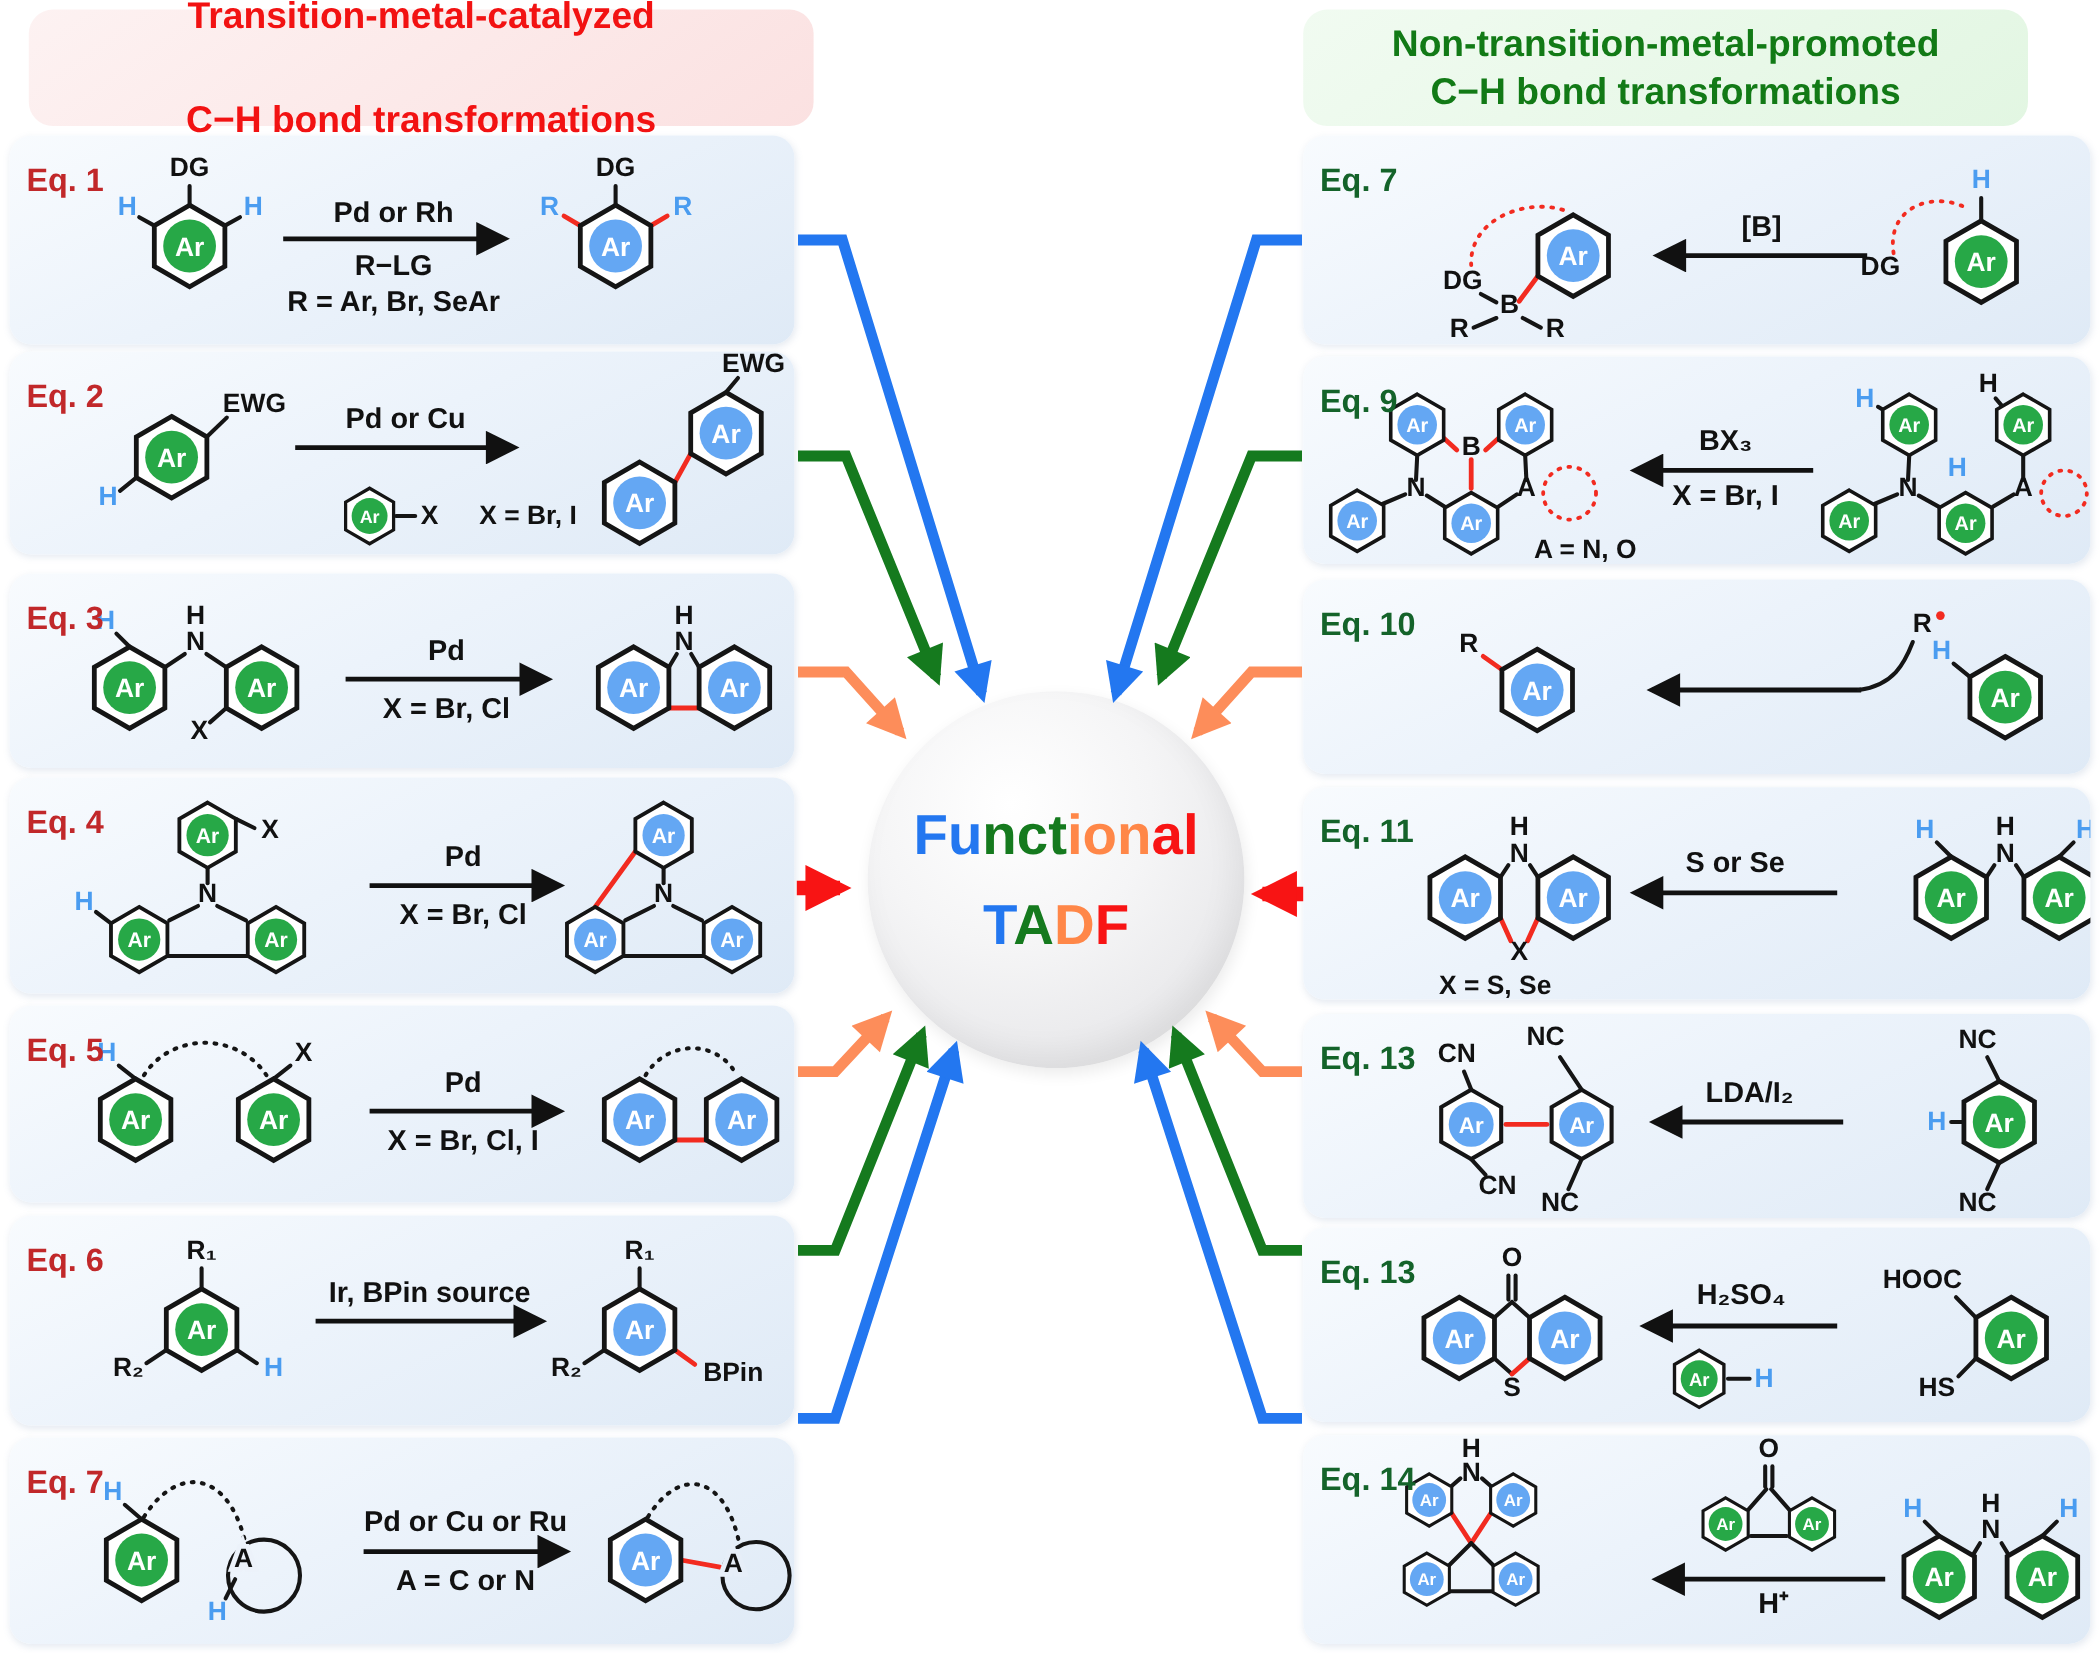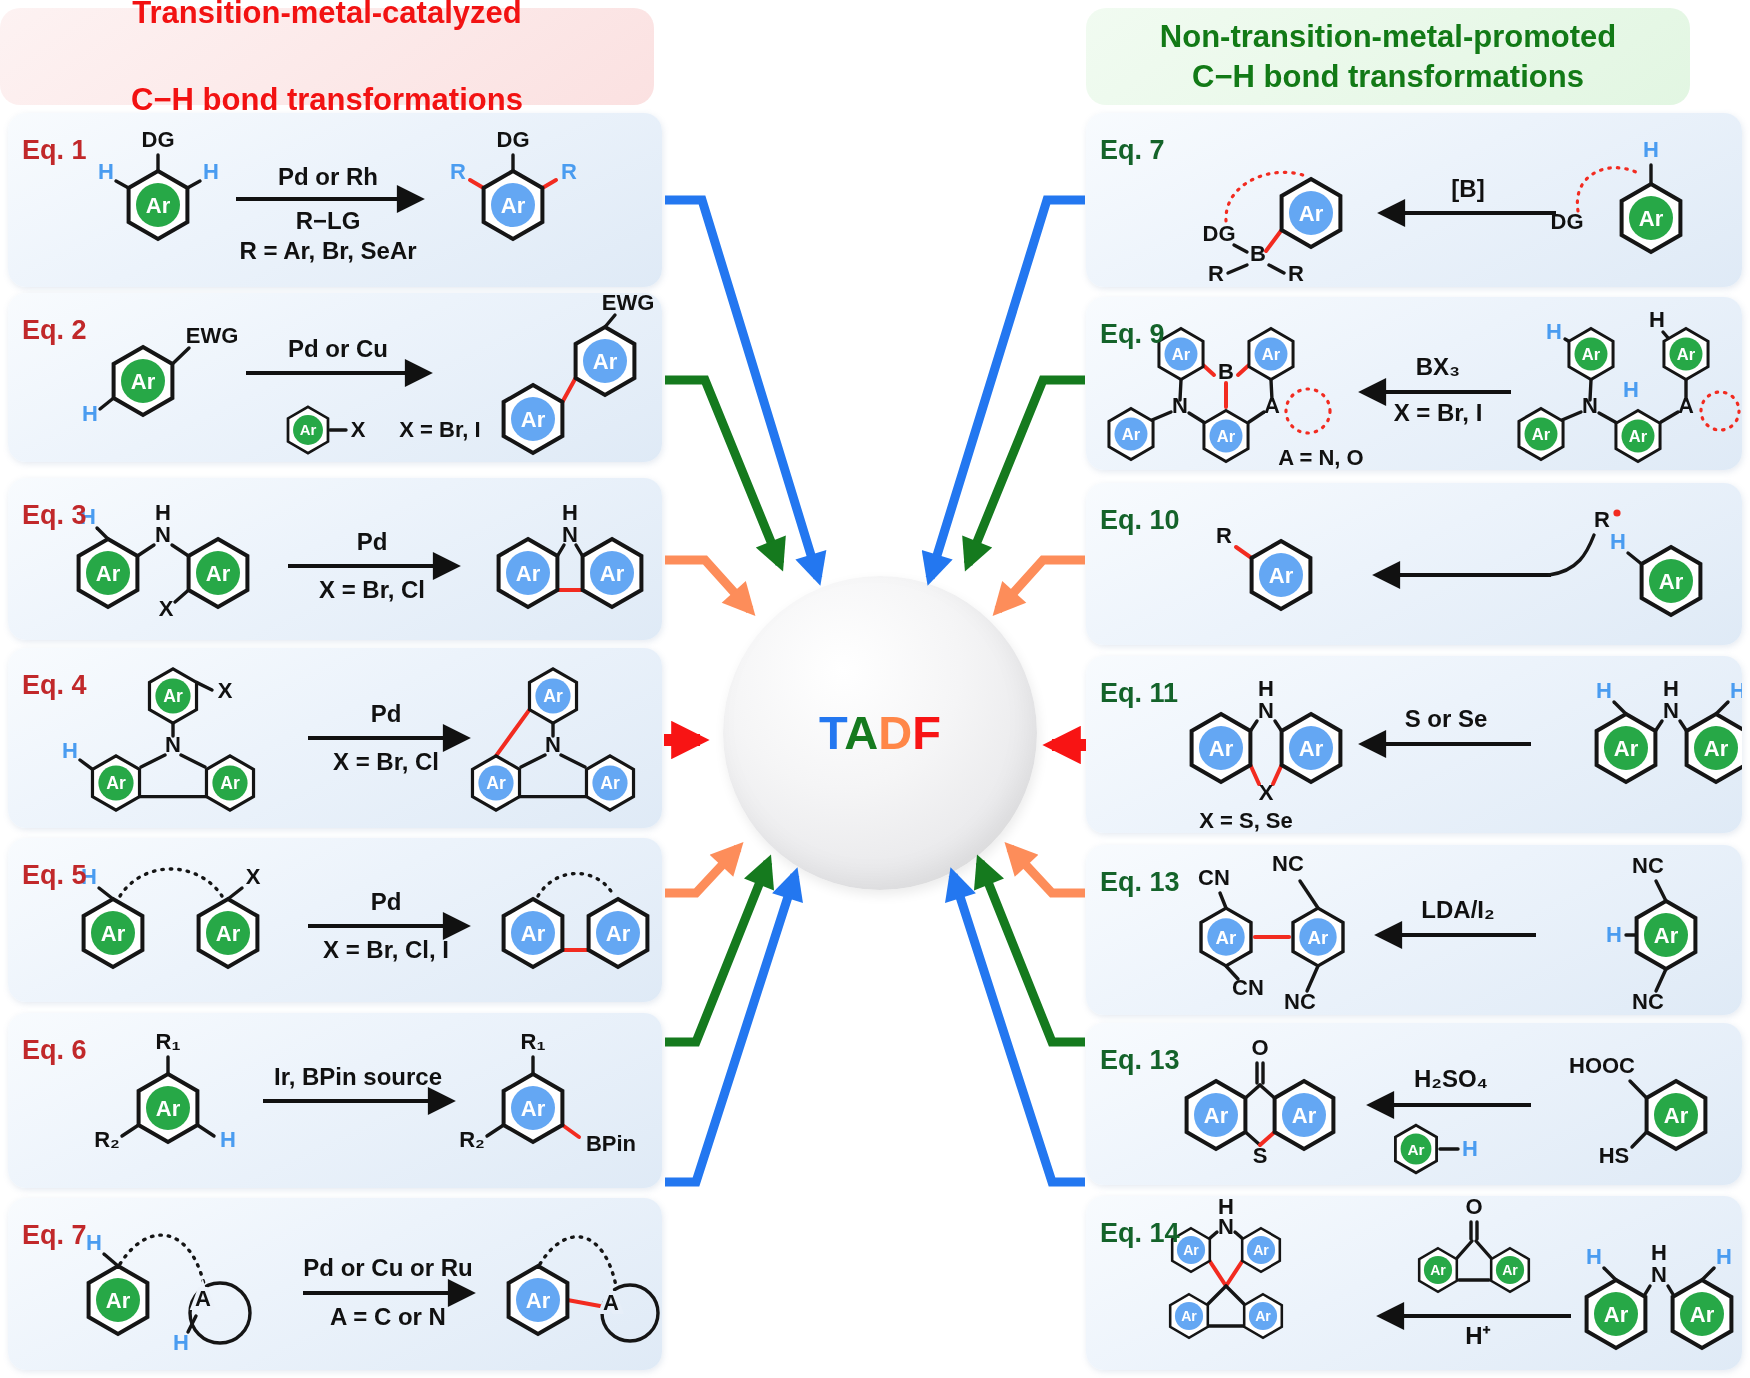--- a/index.html
+++ b/index.html
@@ -1,21 +1,21 @@
 <!DOCTYPE html>
 <html><head>
 <meta charset="utf-8">
 <style>
   html,body{margin:0;padding:0;background:#fff;}
   .canvas{position:relative;width:1750px;height:1378px;background:#ffffff;
           font-family:"Liberation Sans", sans-serif;overflow:hidden;}
   .hdr{position:absolute;width:654px;height:97px;border-radius:20px;display:flex;
        flex-direction:column;justify-content:center;align-items:center;
        font-weight:bold;font-size:31px;line-height:1.28;text-align:center;}
-  .hdr-left{left:0;top:8px;background:linear-gradient(145deg,#fdf2f2,#fbe1e1);color:#f21212;gap:47px;}
+  .hdr-left{left:24px;top:8px;background:linear-gradient(145deg,#fdf2f2,#fbe1e1);color:#f21212;gap:47px;}
   .hdr-right{left:1086px;top:8px;width:604px;background:linear-gradient(145deg,#f1fbf1,#e2f6e2);color:#127a16;}
   .eqbox{position:absolute;border-radius:18px;
          background:linear-gradient(155deg,#f8fbfe 0%,#ecf3fb 45%,#dfeaf6 100%);
          box-shadow:1px 2px 6px rgba(110,140,180,.18);}
   .eqbox.l{left:8px;width:654px;}
   .eqbox.r{left:1086px;width:656px;}
   .eqlabel{position:absolute;top:7px;left:14px;font-size:27px;font-weight:bold;z-index:2;margin-top:15px;}
   .eqbox.l .eqlabel{color:#c1282a;}
   .eqbox.r .eqlabel{color:#14632a;}
   svg.scheme{position:absolute;left:0;top:0;width:100%;height:100%;
@@ -517,20 +517,21 @@
         <text class="th" x="508" y="68">H</text>
         <line class="bd" x1="616" y1="84" x2="628" y2="72"></line>
         <text class="th" x="638" y="68">H</text>
         <use href="#hxg" transform="translate(530,118)"></use>
         <use href="#hxg" transform="translate(616,118)"></use>
       </g>
     </svg>
   </div>
 
   <div class="sphere">
+    <div><span class="cb">Fu</span><span class="cg">nct</span><span class="co">ion</span><span class="cr">al</span></div>
     <div><span class="cb">T</span><span class="cg">A</span><span class="co">D</span><span class="cr">F</span></div>
   </div>
 
   <svg class="overlay" viewBox="0 0 1750 1378">
     <polyline class="cn cn-blue" points="665,200 702,200 818,578"></polyline>
     <polyline class="cn cn-green" points="665,380 705,380 780,564"></polyline>
     <polyline class="cn cn-orange" points="665,560 705,560 750,610"></polyline>
     <polyline class="cn cn-red" points="664,740 700,740"></polyline>
     <polyline class="cn cn-orange" points="665,893 696,893 738,848"></polyline>
     <polyline class="cn cn-green" points="665,1042 696,1042 768,862"></polyline>

